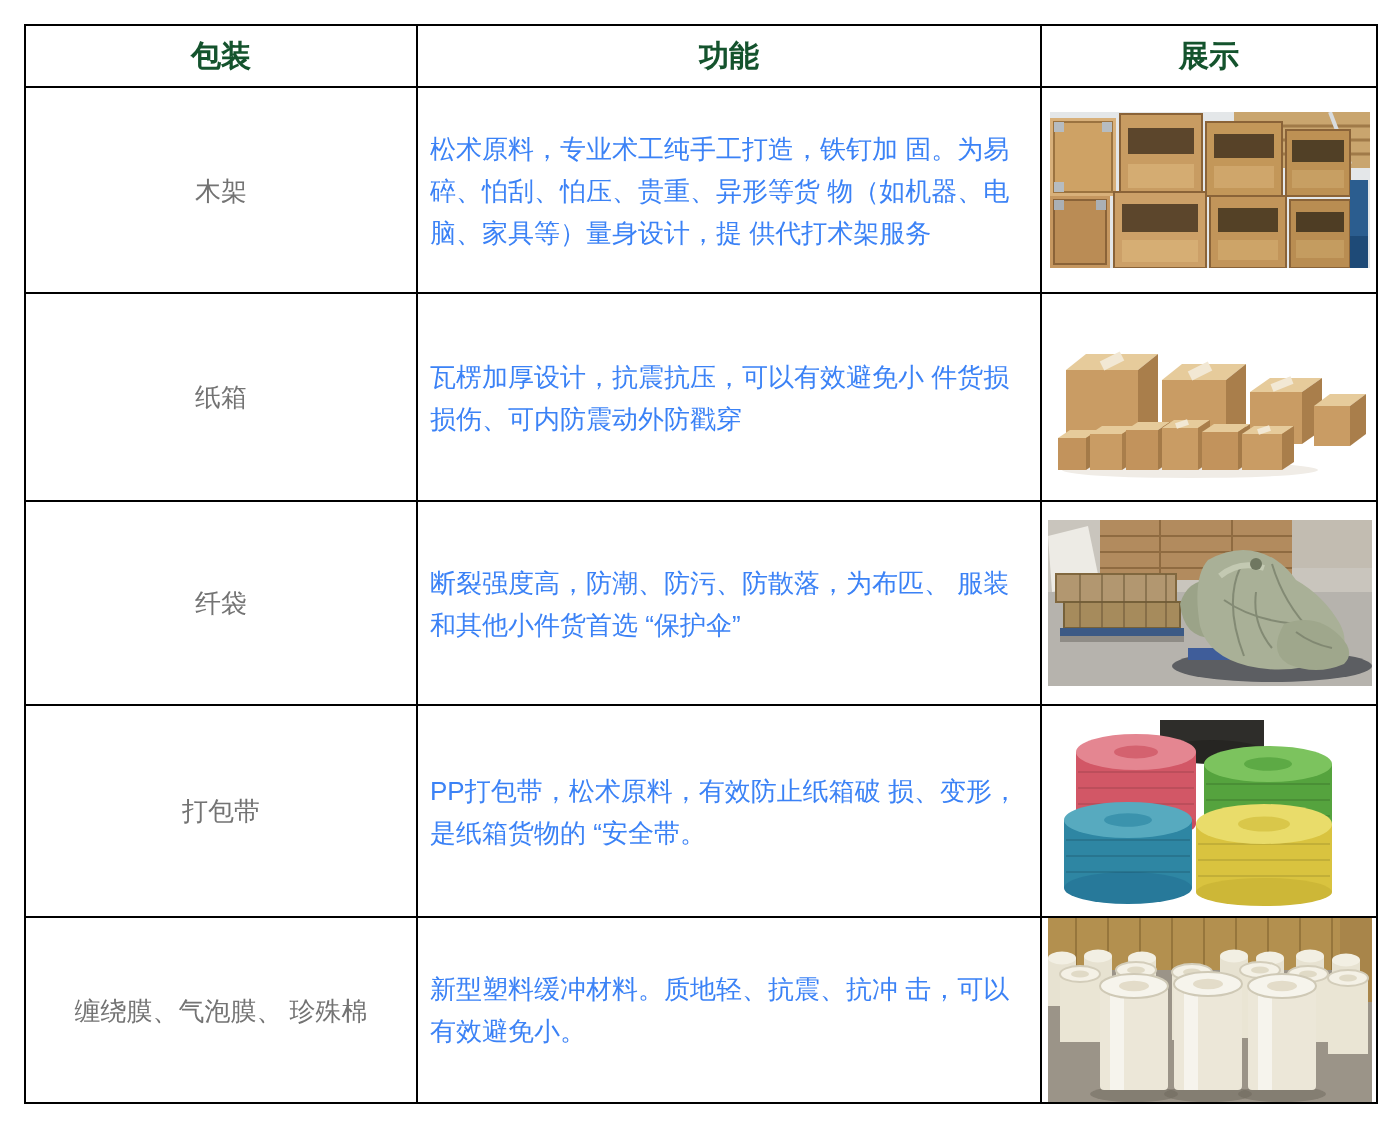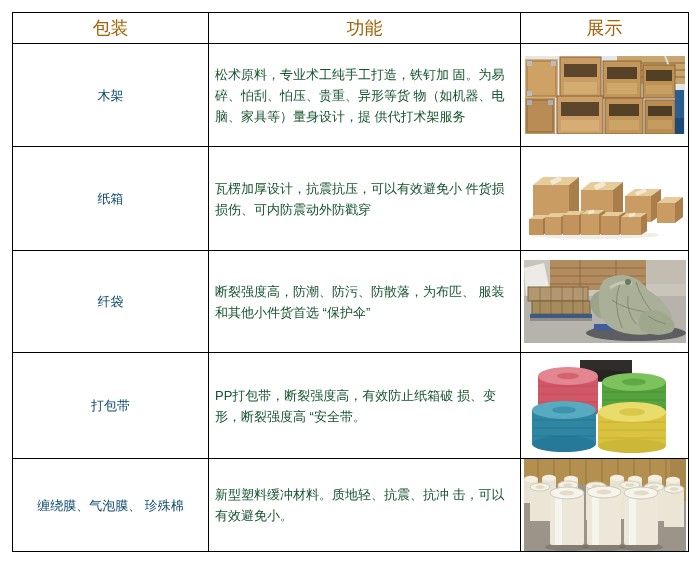--- a/index.html
+++ b/index.html
@@ -17,27 +17,27 @@
   col.c1{width:196px}
   col.c2{width:312px}
   col.c3{width:168px}
   tr.hdr{height:31px}
   tr.r0{height:103px}
   tr.r1{height:104px}
   tr.r2{height:102px}
   tr.r3{height:106px}
   tr.r4{height:88px}
   .pkg-table th{
-    font-weight:normal;font-size:18px;color:#a16207;text-align:center;vertical-align:middle;
+    font-weight:bold;font-size:15px;color:#14532d;text-align:center;vertical-align:middle;
   }
   td.pkg{
-    font-size:13px;color:#0c4a6e;text-align:center;vertical-align:middle;padding:0 6px;line-height:21px;
+    font-size:13px;color:#737373;text-align:center;vertical-align:middle;padding:0 6px;line-height:21px;
   }
   td.fn{
-    font-size:13px;color:#14532d;text-align:left;vertical-align:middle;padding:0 6px;line-height:21px;
+    font-size:13px;color:#3b82f6;text-align:left;vertical-align:middle;padding:0 6px;line-height:21px;
   }
   td.shot{text-align:center;vertical-align:middle;padding:0;}
   .photo{display:inline-block;line-height:0;vertical-align:middle;}
 </style>
 </head>
 <body>
 
 <table class="pkg-table">
   <colgroup>
       <col class="c1">
@@ -174,21 +174,21 @@
             <circle cx="104" cy="22" r="3" fill="#6f7760"></circle>
             <path d="M118 52 q16,-6 28,6 q8,8 2,14 q-14,6 -28,0 q-10,-6 -2,-20 z" fill="#9fa78c"></path>
             <path d="M124 56 q8,6 18,8" stroke="#79816b" fill="none" opacity="0.8"></path>
           </svg>
         </span>
       </td>
     </tr>
 
     <tr class="r3">
       <td class="pkg">打包带</td>
-      <td class="fn">PP打包带，断裂强度高，有效防止纸箱破 损、变形，断裂强度高 “安全带。</td>
+      <td class="fn">PP打包带，松术原料，有效防止纸箱破 损、变形，是纸箱货物的 “安全带。</td>
       <td class="shot">
         <span class="photo">
           <svg width="150" height="95" viewBox="0 0 150 95">
             <rect width="150" height="95" fill="#ffffff"></rect>
             <rect x="50" y="2" width="52" height="16" fill="#2e2d2a"></rect>
             <ellipse cx="76" cy="18" rx="26" ry="6" fill="#262522"></ellipse>
             <rect x="72" y="24" width="64" height="34" fill="#55a33e"></rect>
             <ellipse cx="104" cy="58" rx="32" ry="8" fill="#4c9637"></ellipse>
             <path d="M73 34h62M73 42h62M73 50h62" stroke="rgba(0,0,0,0.12)" fill="none"></path>
             <ellipse cx="104" cy="24" rx="32" ry="9" fill="#7cc35e"></ellipse>

